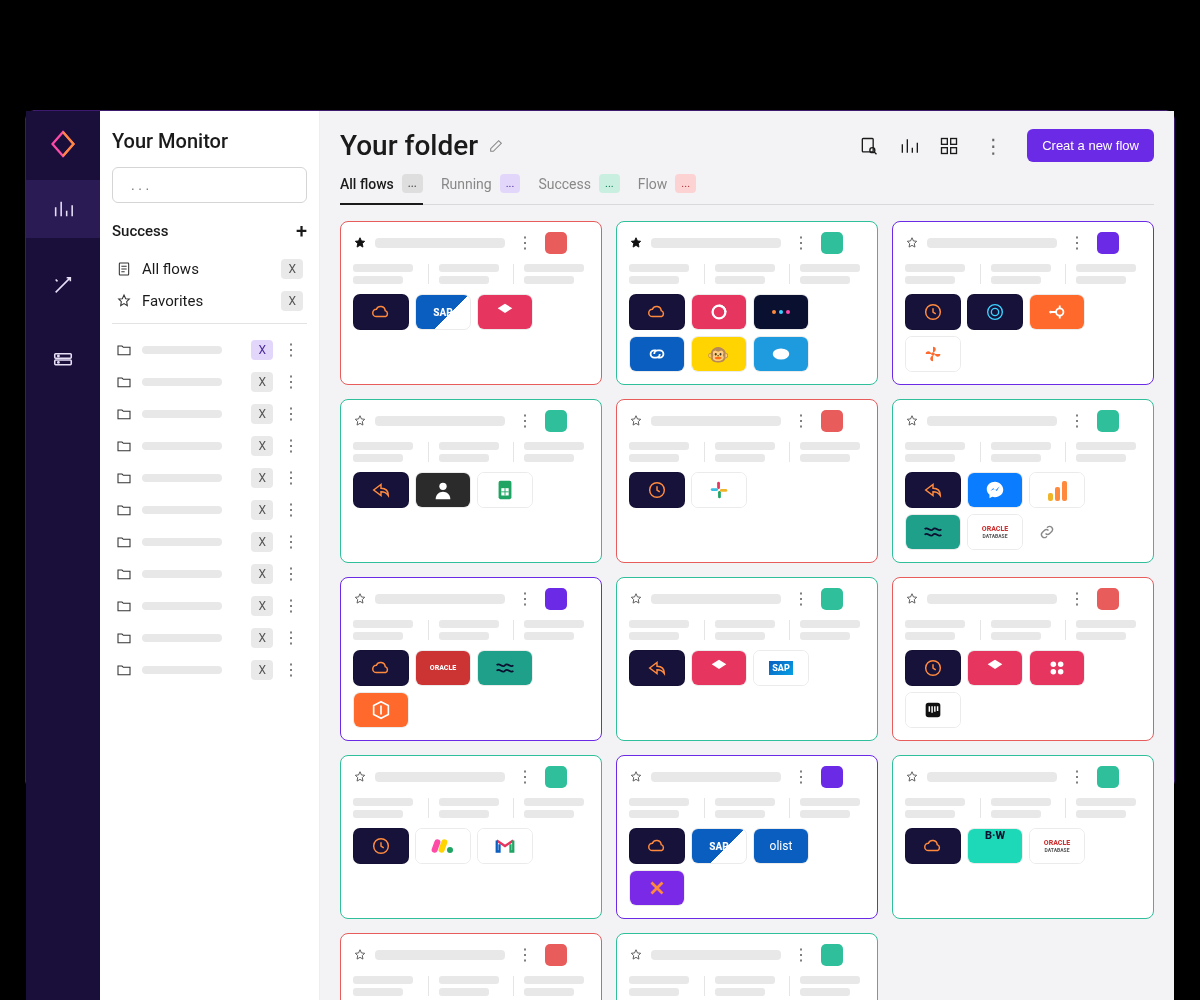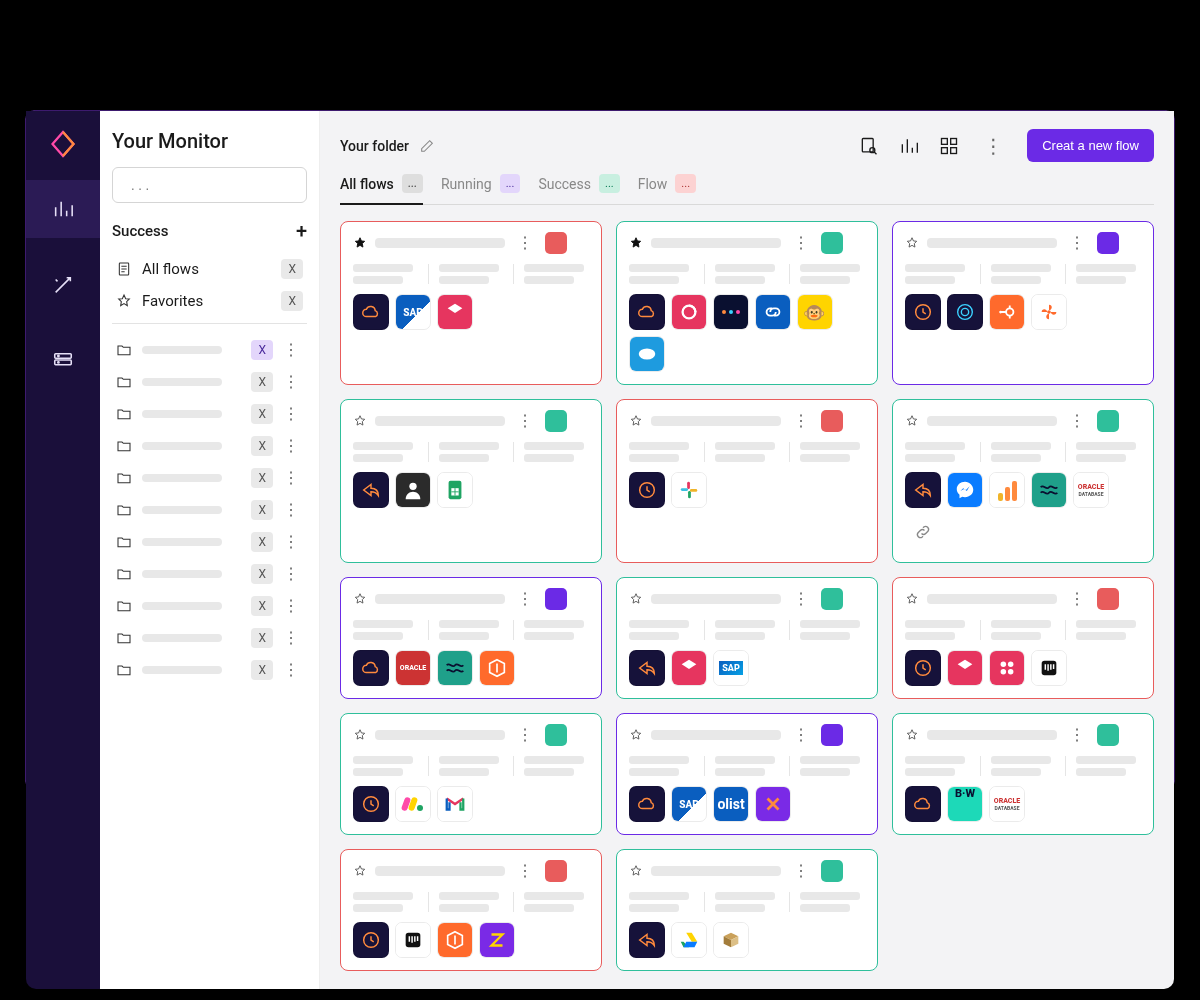--- a/index.html
+++ b/index.html
@@ -118,21 +118,21 @@
   
   .main {
     flex:1;
     background:#f3f3f5;
     padding: 18px 20px 18px 20px;
     overflow: visible;
     border-radius: 0 0 10px 0;
   }
   .main-header { display:flex; align-items:center; justify-content:space-between; margin-bottom:12px; }
   .main-header-left { display:flex; align-items:center; gap:10px; }
-  .main-title { font-size: 14px; font-weight:500; }
+  .main-title { font-size: 28px; font-weight:500; }
   .header-icons { display:flex; align-items:center; gap:20px; }
   .header-ico { width:20px; height:20px; stroke:#1a1a1a; fill:none; stroke-width:1.6; cursor:pointer;}
   .new-flow-btn {
     background:#6b2ae6; color:#fff; border:none; border-radius:6px;
     padding:9px 15px; font-size:13px; font-weight:500; cursor:pointer;
   }
 
   
   .tabs { display:flex; gap:18px; align-items:center; margin-bottom:16px; border-bottom:1px solid #d9d9d9; }
   .tab {
@@ -179,21 +179,21 @@
   .status-sq.purple { background:#6b2ae6; }
   .card-stats {
     display:flex; gap:10px;
   }
   .stat { display:flex; flex-direction:column; gap:4px; flex:1;}
   .stat .ph-a { height:8px; width:60px; background:#e8e8e8; border-radius:3px;}
   .stat .ph-b { height:8px; width:50px; background:#e8e8e8; border-radius:3px;}
   .divv { width:1px; background:#e5e5e5; }
   .apps { display:flex; gap:6px; flex-wrap:wrap;}
   .app {
-    width:36px; height:36px; border-radius:7px;
+    width:56px; height:36px; border-radius:7px;
     display:flex; align-items:center; justify-content:center;
     font-size:10px; font-weight:700; color:#fff;
     border:1px solid rgba(0,0,0,0.08);
     overflow:hidden;
   }
   .app.dark { background:#16123a; }
   .app svg { width:22px; height:22px; }
   .link-ico {
     width:36px; height:36px; display:flex; align-items:center; justify-content:center;
     color:#888;
@@ -1022,21 +1022,21 @@
                   <path d="M7 17a4 4 0 010-8 5 5 0 019.6 1.5A3.5 3.5 0 0117 17H7z" fill="none" stroke="#ff8a3d" stroke-width="1.6"></path>
                 </svg>
               </div>
               <div class="app ">
                 <div style="width:100%;height:100%;background:linear-gradient(135deg,#0a5ebf,#0a5ebf 60%,transparent 60%);display:flex;align-items:center;justify-content:center;">
                   <span style="color:#fff;font-size:10px;font-weight:800;">SAP</span>
                 </div>
               </div>
               <div class="app ">
                 <div style="width:100%;height:100%;background:#0a5ebf;display:flex;align-items:center;justify-content:center;">
-                  <span style="color:#fff;font-size:14px;font-weight:700;">olist</span>
+                  <span style="color:#fff;font-size:12px;font-weight:400;">olist</span>
                 </div>
               </div>
               <div class="app ">
                 <div style="width:100%;height:100%;background:#7a2ae6;display:flex;align-items:center;justify-content:center;">
                   <svg viewBox="0 0 24 24" width="20" height="20">
                     <path d="M6 6l12 12M6 18L18 6" stroke="#ff8a3d" stroke-width="3"></path>
                   </svg>
                 </div>
               </div>
             </div>

